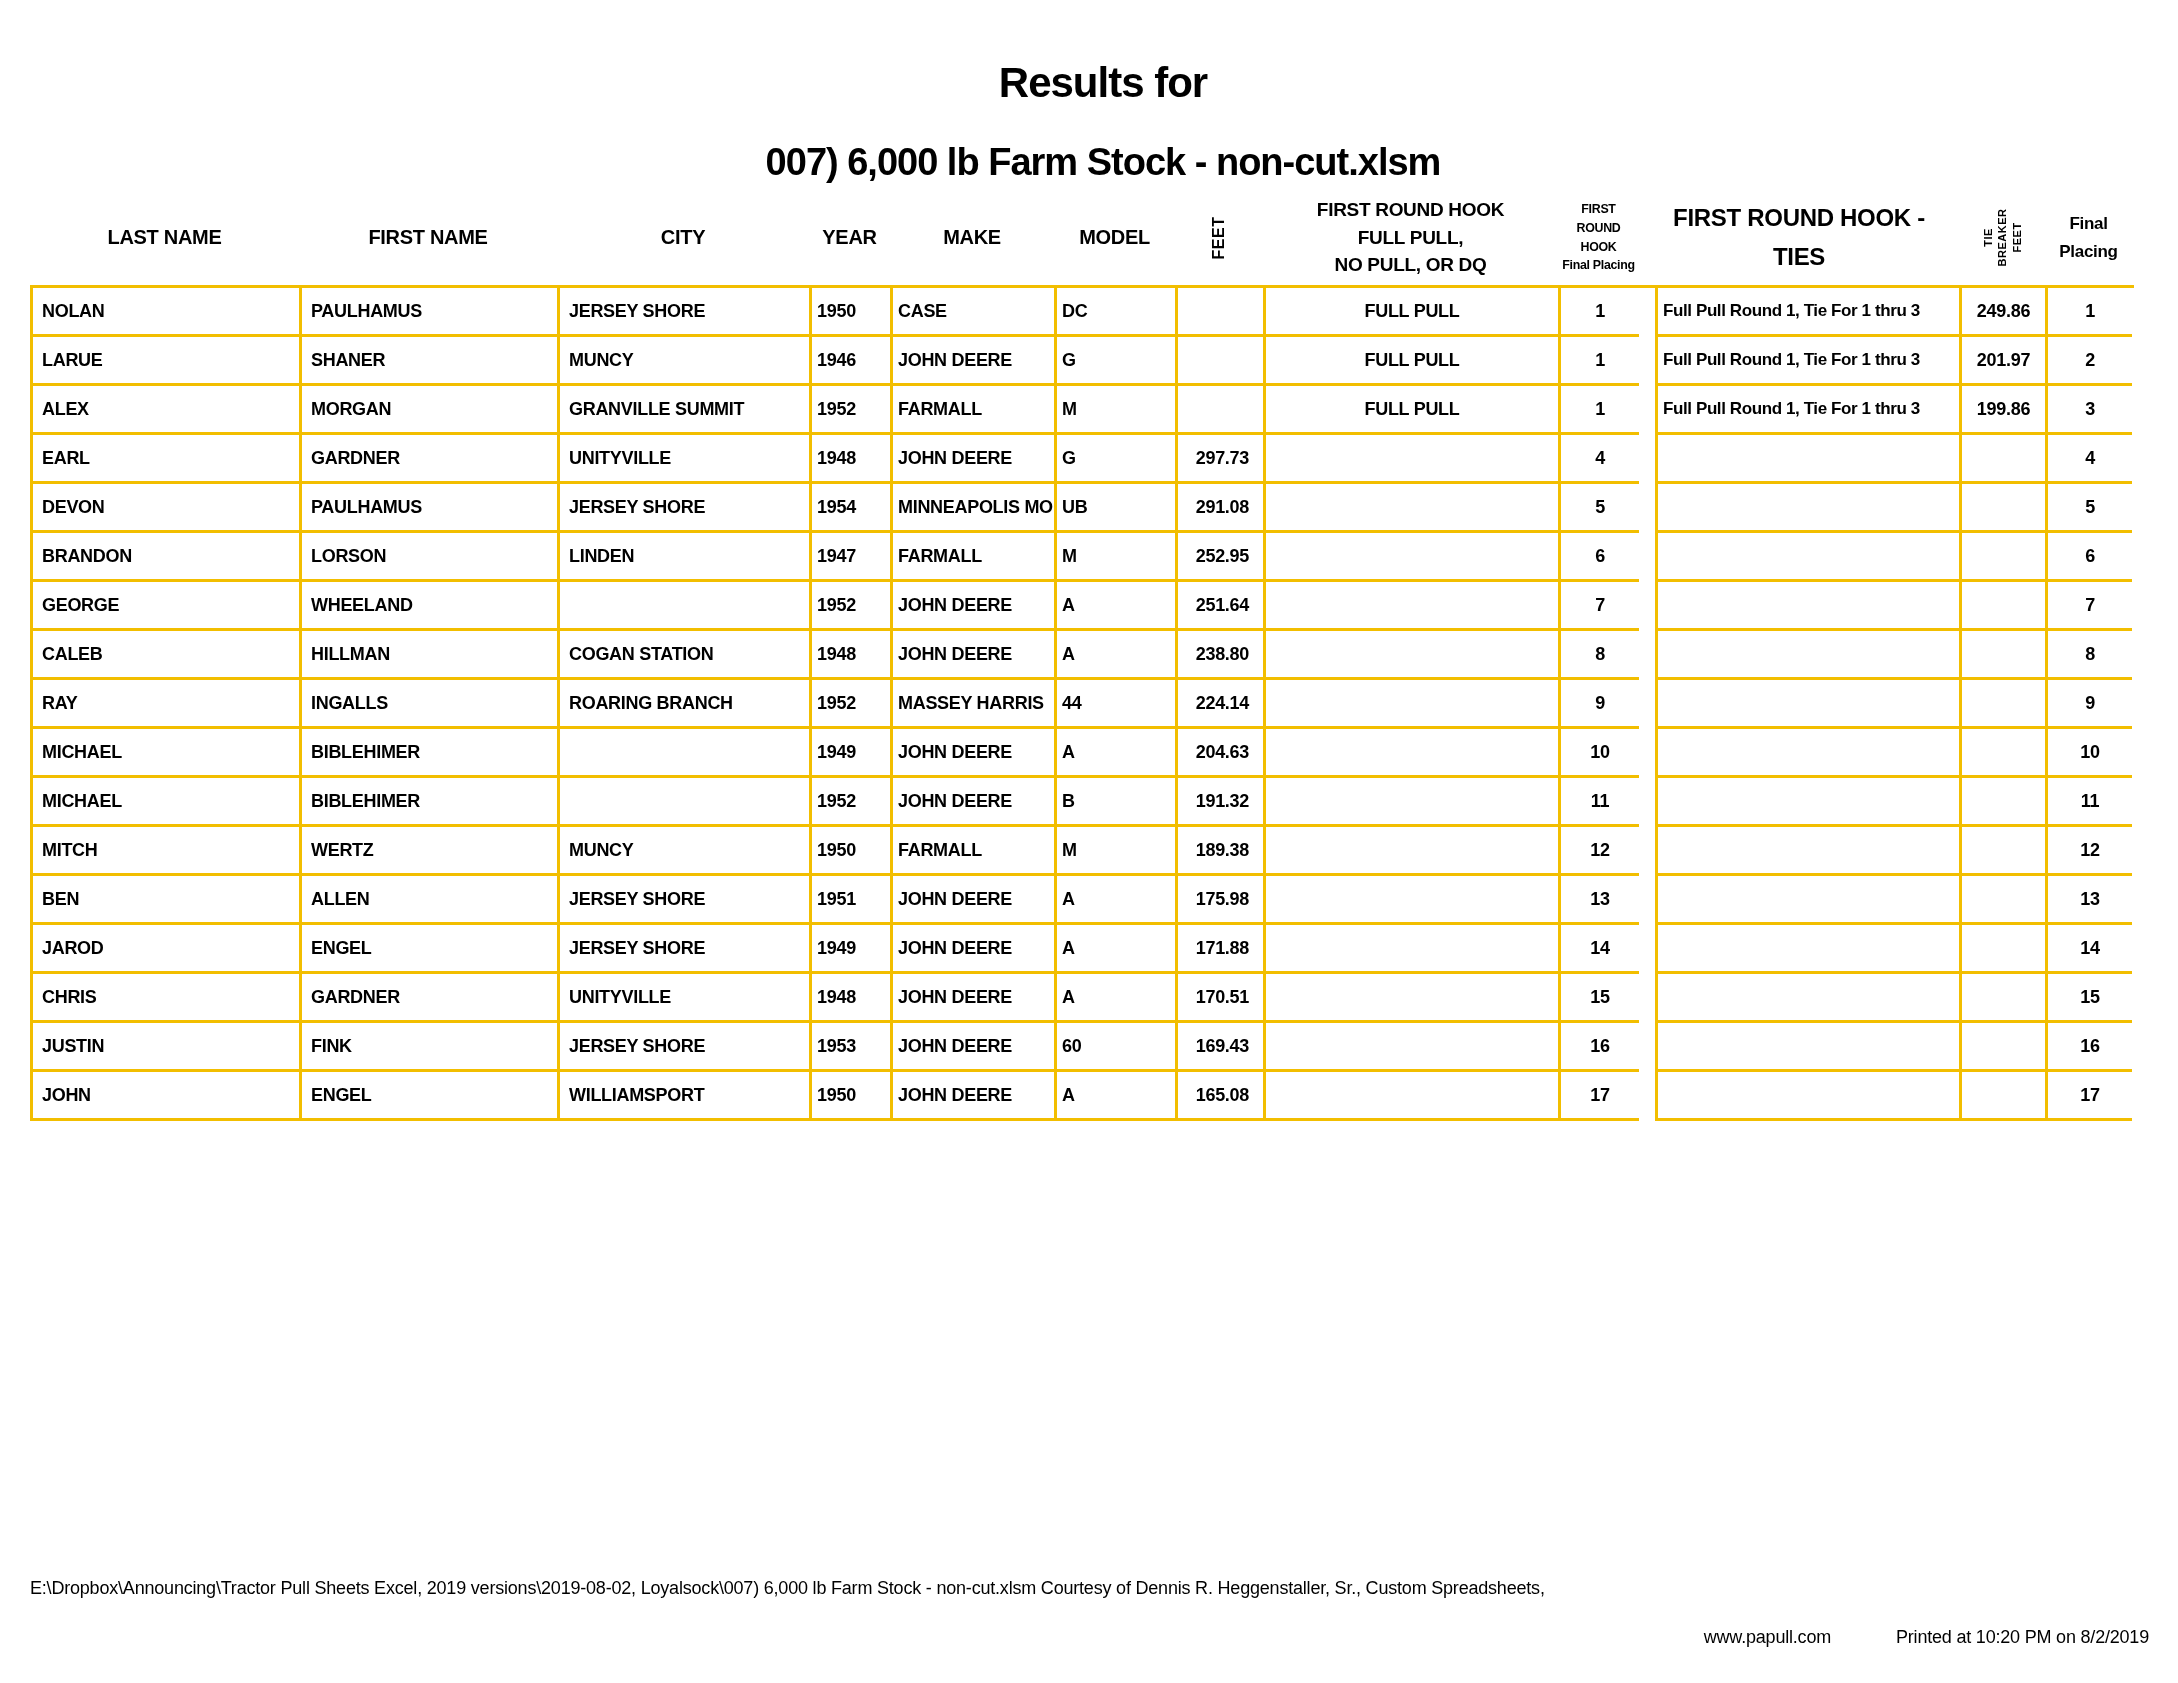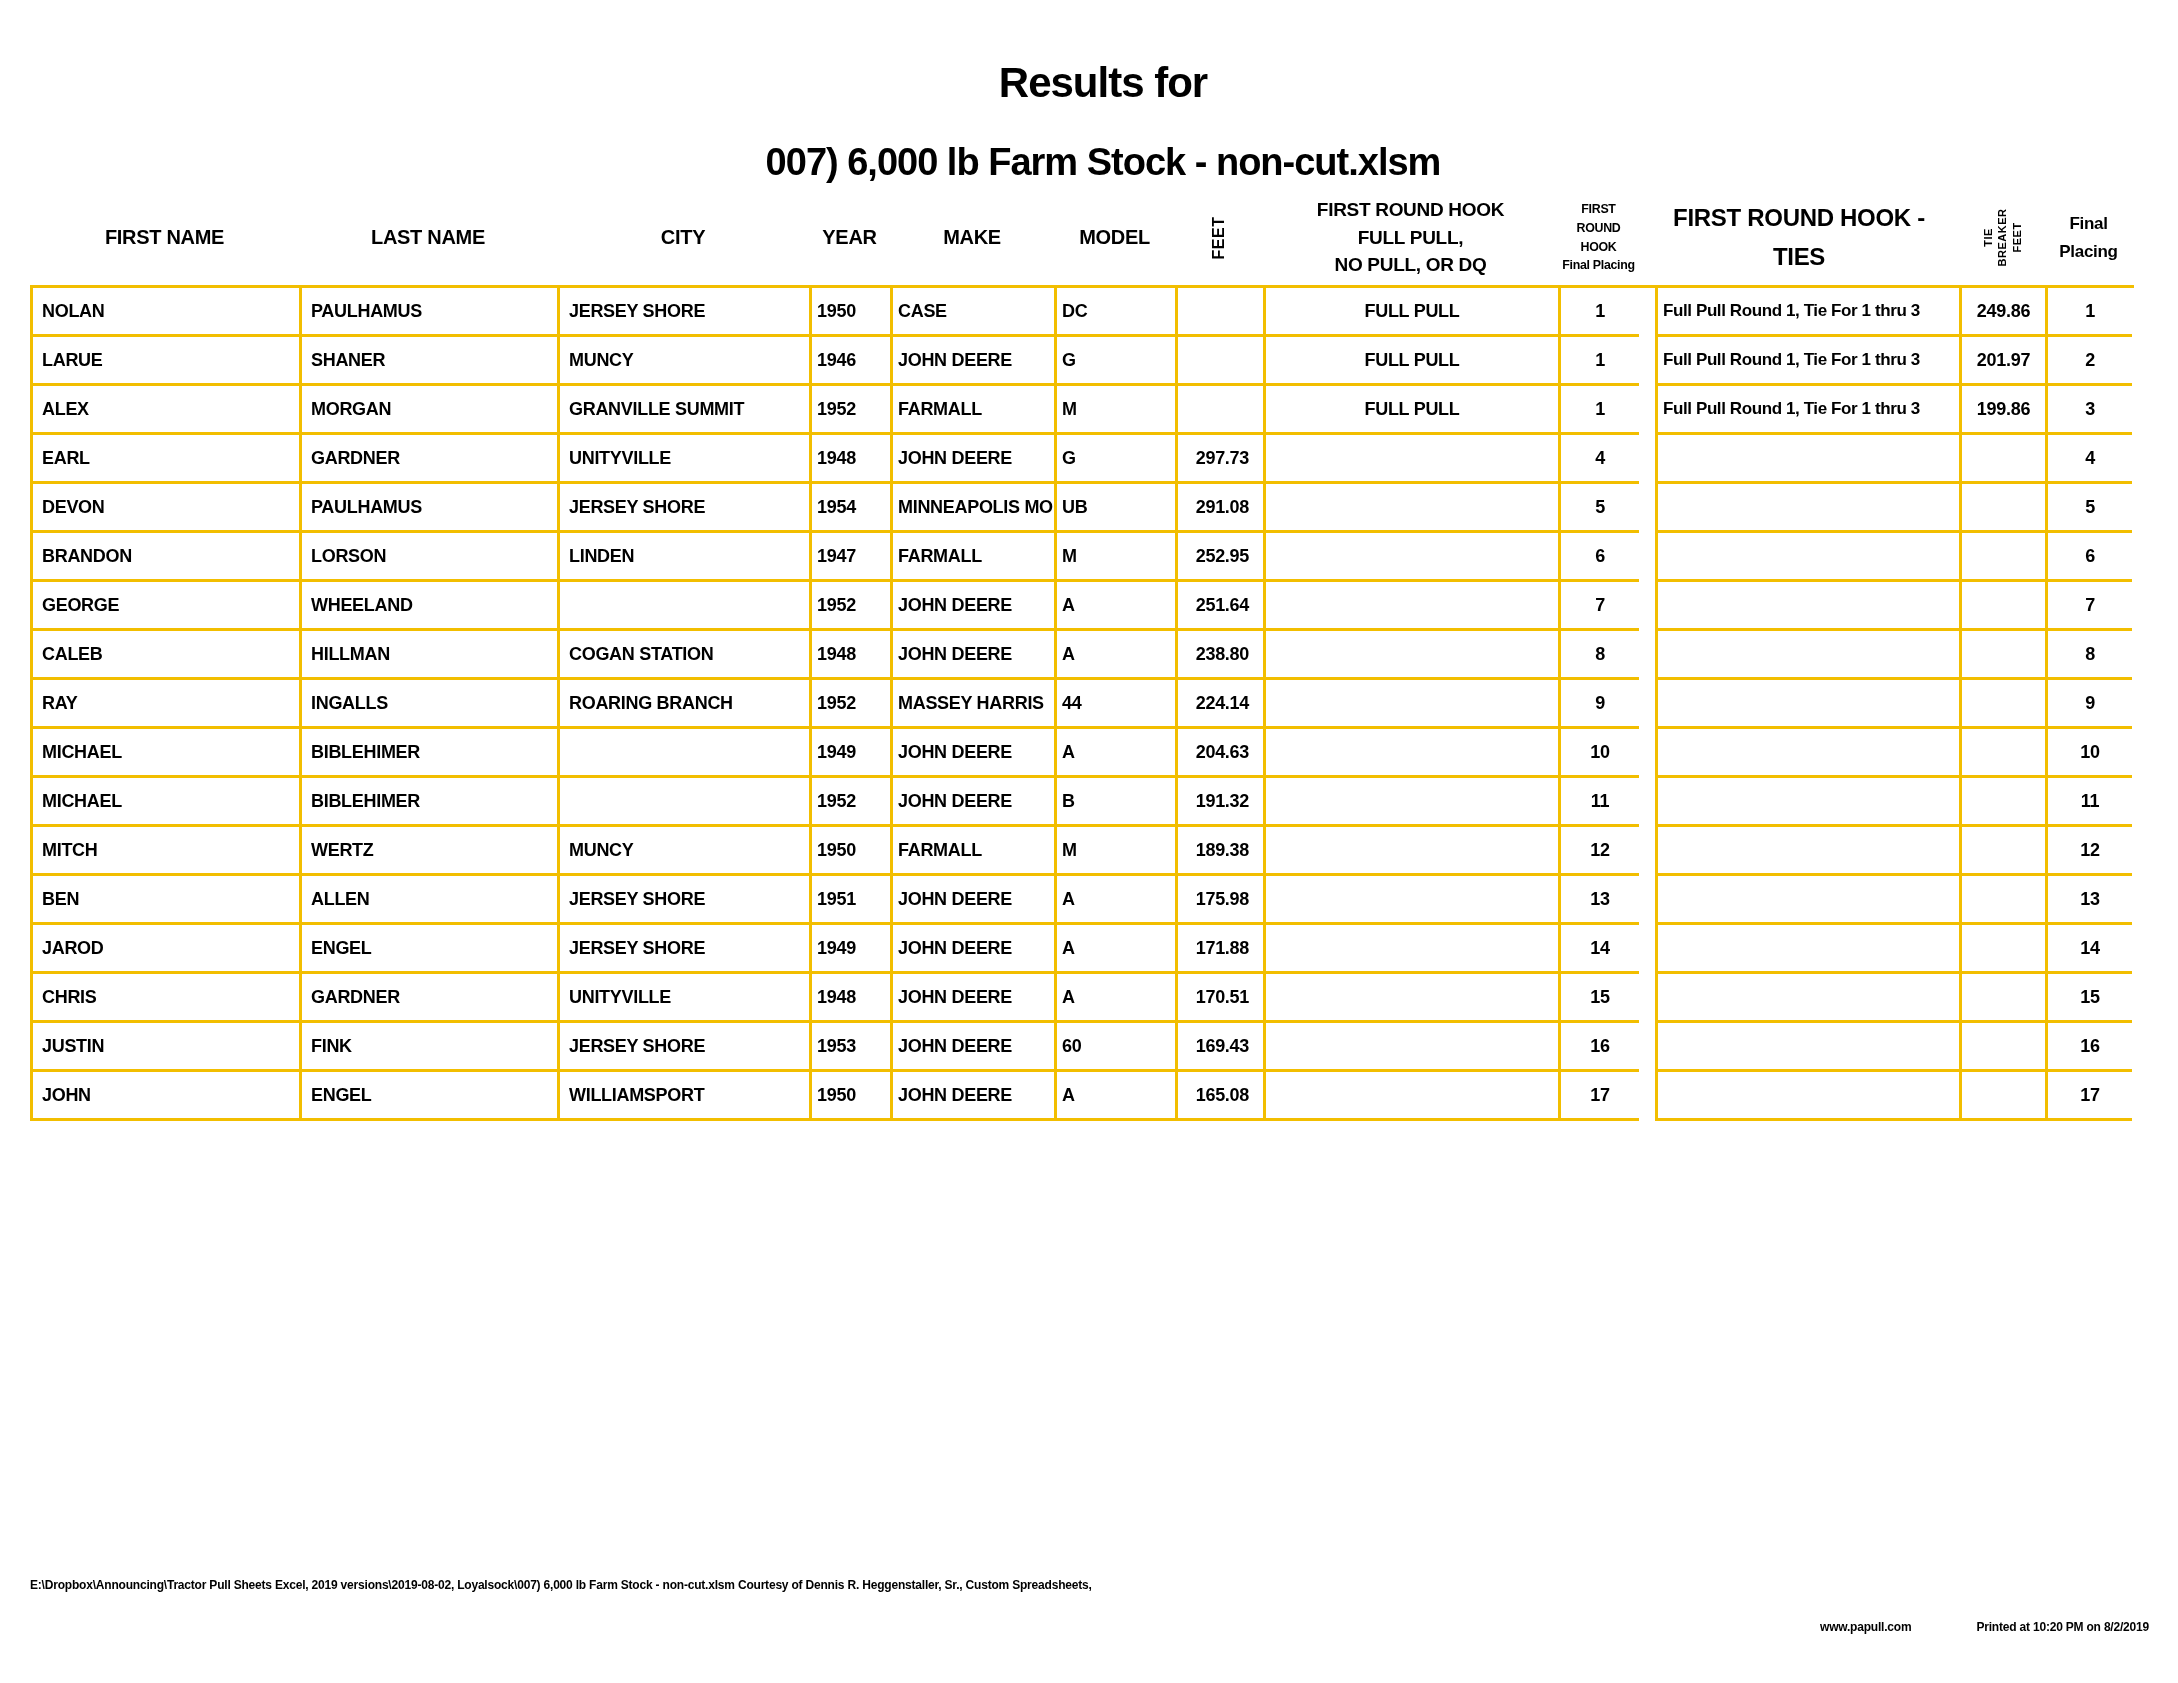--- a/index.html
+++ b/index.html
@@ -48,37 +48,37 @@
     white-space:nowrap; overflow:hidden;
   }
   .a-left   { justify-content:flex-start; padding-left:9px; }
   .a-left-s { justify-content:flex-start; padding-left:5px; }
   .a-right  { justify-content:flex-end;  padding-right:14px; }
   .a-center { justify-content:center; }
   .c-ties   { font-size:17px; letter-spacing:-0.4px;margin-left:16px; }
 
   
   .footer { position:absolute; left:30px; top:1578px; width:2119px;
-            font-size:12px; font-weight:700; letter-spacing:-0.2px; }
+            font-size:18px; font-weight:400; letter-spacing:-0.2px; }
   .footer-line2 { margin-top:28px;text-align:right; }
   .footer-printed { margin-left:65px; }
 </style>
 </head>
 <body>
 
 <div class="title-block">
   <div class="title-line1">Results for</div>
   <div class="title-line2">007) 6,000 lb Farm Stock - non-cut.xlsm</div>
 </div>
 
 <div class="sheet">
 
   <div class="hdr-grid">
+    <div class="hcell">LAST NAME</div>
     <div class="hcell">FIRST NAME</div>
-    <div class="hcell">LAST NAME</div>
     <div class="hcell">CITY</div>
     <div class="hcell">YEAR</div>
     <div class="hcell">MAKE</div>
     <div class="hcell">MODEL</div>
     <div class="hcell"><span class="rot rot-feet">FEET</span></div>
     <div class="hcell small3">FIRST ROUND HOOK
 FULL PULL,
 NO PULL, OR DQ</div>
     <div class="hcell tiny3">FIRST ROUND
 HOOK

